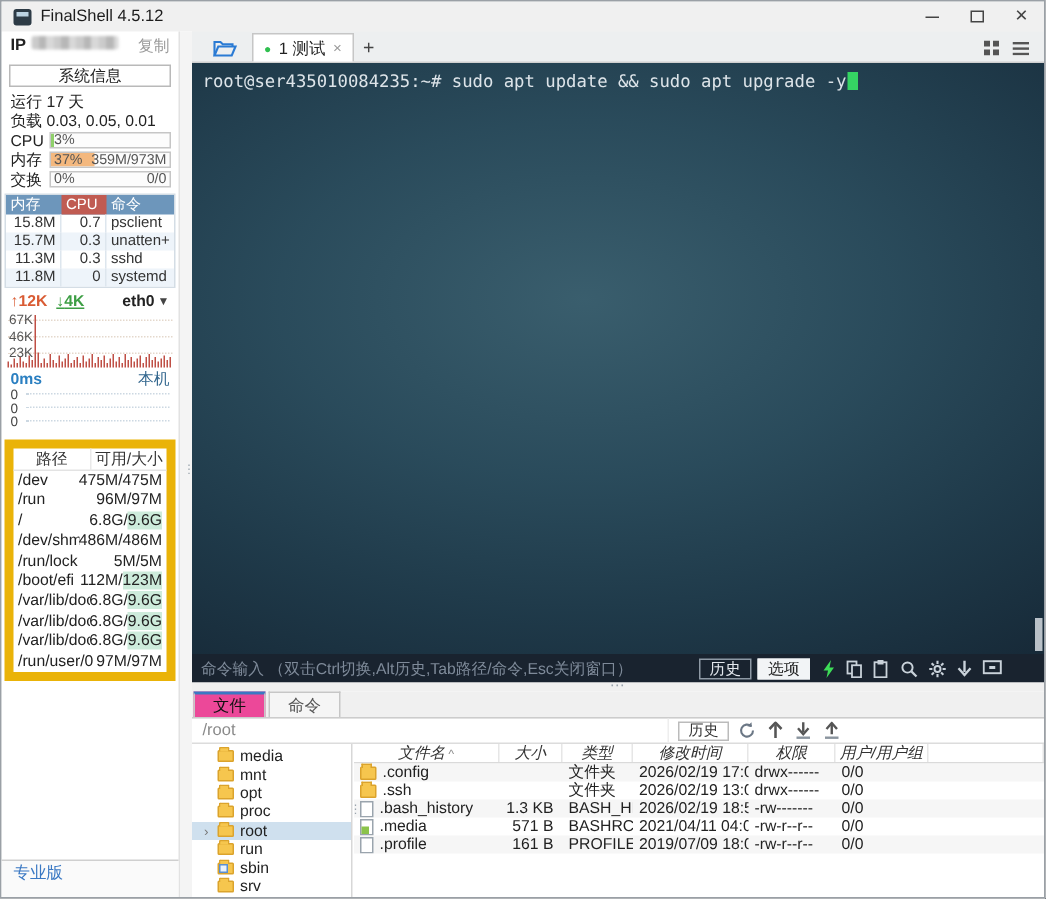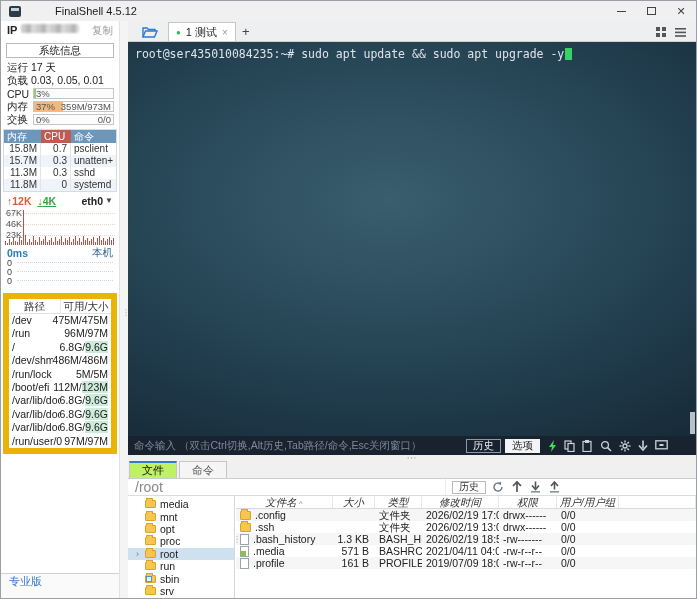--- a/index.html
+++ b/index.html
@@ -1,20 +1,20 @@
 <!DOCTYPE html>
 <html><head>
 <meta charset="utf-8">
 <style>
   html,body{margin:0;padding:0;background:#d4d4d4;font-family:"Liberation Sans",sans-serif;}
   *{box-sizing:border-box;}
   .window{position:relative;width:697px;height:599px;background:#f0f0f0;border:1px solid #9aa0a6;display:flex;flex-direction:column;overflow:hidden;}
 
   
-  .titlebar{height:20px;display:flex;align-items:center;background:#f0f0f0;flex:0 0 auto;gap:28px;}
+  .titlebar{height:20px;display:flex;align-items:center;background:#f0f0f0;flex:0 0 auto;}
   .app-icon{width:12px;height:11px;margin:0 6px 0 8px;background:#2d3b46;border-radius:2px;position:relative;}
   .app-icon::after{content:"";position:absolute;left:2px;top:2px;width:8px;height:3px;background:#bcd3e2;}
   .title-text{font-size:11px;color:#1c1c1c;}
   .win-controls{margin-left:auto;display:flex;height:100%;}
   .win-btn{width:30px;display:flex;align-items:center;justify-content:center;color:#333;}
   .glyph-min{width:9px;height:1px;background:#444;}
   .glyph-max{width:9px;height:8px;border:1px solid #444;}
   .glyph-close{font-size:11px;color:#444;line-height:1;}
 
   
@@ -110,23 +110,23 @@
   .tb-btn.light{background:#f2f4f6;color:#222;border:1px solid #f2f4f6;}
   .tb-icons{display:flex;align-items:center;gap:7px;margin-left:4px;padding-right:22px;}
 
   .hsplit{height:6px;background:#f0f0f0;display:flex;align-items:center;justify-content:center;flex:0 0 auto;}
   .hsplit .dots{color:#9aa4ad;font-size:10px;line-height:4px;letter-spacing:1px;}
 
   
   .panel{height:137px;background:#fff;display:flex;flex-direction:column;flex:0 0 auto;}
   .panel-tabs{height:18px;background:#f0f0f0;border-bottom:1px solid #cccccc;display:flex;align-items:flex-end;padding-left:1px;flex:0 0 auto;}
   .ptab{height:17px;min-width:48px;display:flex;align-items:center;justify-content:center;font-size:11px;padding:0 10px;border:1px solid #c6c6c6;border-bottom:none;color:#555;background:#f5f5f5;margin-right:2px;}
-  .ptab.active{background:#bef264;color:#111;border-top:2px solid #3a78c3;}
+  .ptab.active{background:#ec4899;color:#111;border-top:2px solid #3a78c3;}
   .panel-toolbar{height:17px;display:flex;align-items:center;border-bottom:1px solid #dcdcdc;flex:0 0 auto;}
-  .path-input{width:318px;height:100%;display:flex;align-items:center;padding-left:7px;font-size:14px;color:#8a8a8a;border-right:1px solid #eee;}
+  .path-input{width:318px;height:100%;display:flex;align-items:center;padding-left:7px;font-size:11px;color:#8a8a8a;border-right:1px solid #eee;}
   .pt-btn{height:13px;padding:0 6px;border:1px solid #bbb;background:#fff;font-size:10px;color:#333;display:flex;align-items:center;margin:0 6px 0 6px;}
   .pt-icons{display:flex;align-items:center;gap:8px;}
   .panel-body{flex:1;display:flex;min-height:0;}
   .tree{width:106px;flex:0 0 auto;overflow:hidden;padding-top:2px;position:relative;}
   .tree-row{height:12.4px;display:flex;align-items:center;padding-left:6px;font-size:10.5px;color:#222;gap:4px;}
   .tree-row.selected{background:#cfe0ee;}
   .expander{width:7px;color:#777;font-size:9px;text-align:center;flex:0 0 auto;}
   .folder{width:11px;height:8px;background:#f6c64e;border:1px solid #dba32c;border-radius:1px;position:relative;flex:0 0 auto;}
   .folder::before{content:"";position:absolute;top:-3px;left:0;width:5px;height:2px;background:#f6c64e;border:1px solid #dba32c;border-bottom:none;border-radius:1px 1px 0 0;}
   .folder.link::after{content:"";position:absolute;left:0;bottom:0;width:4px;height:4px;background:#eaf2fb;border:1px solid #5b8fd0;}

